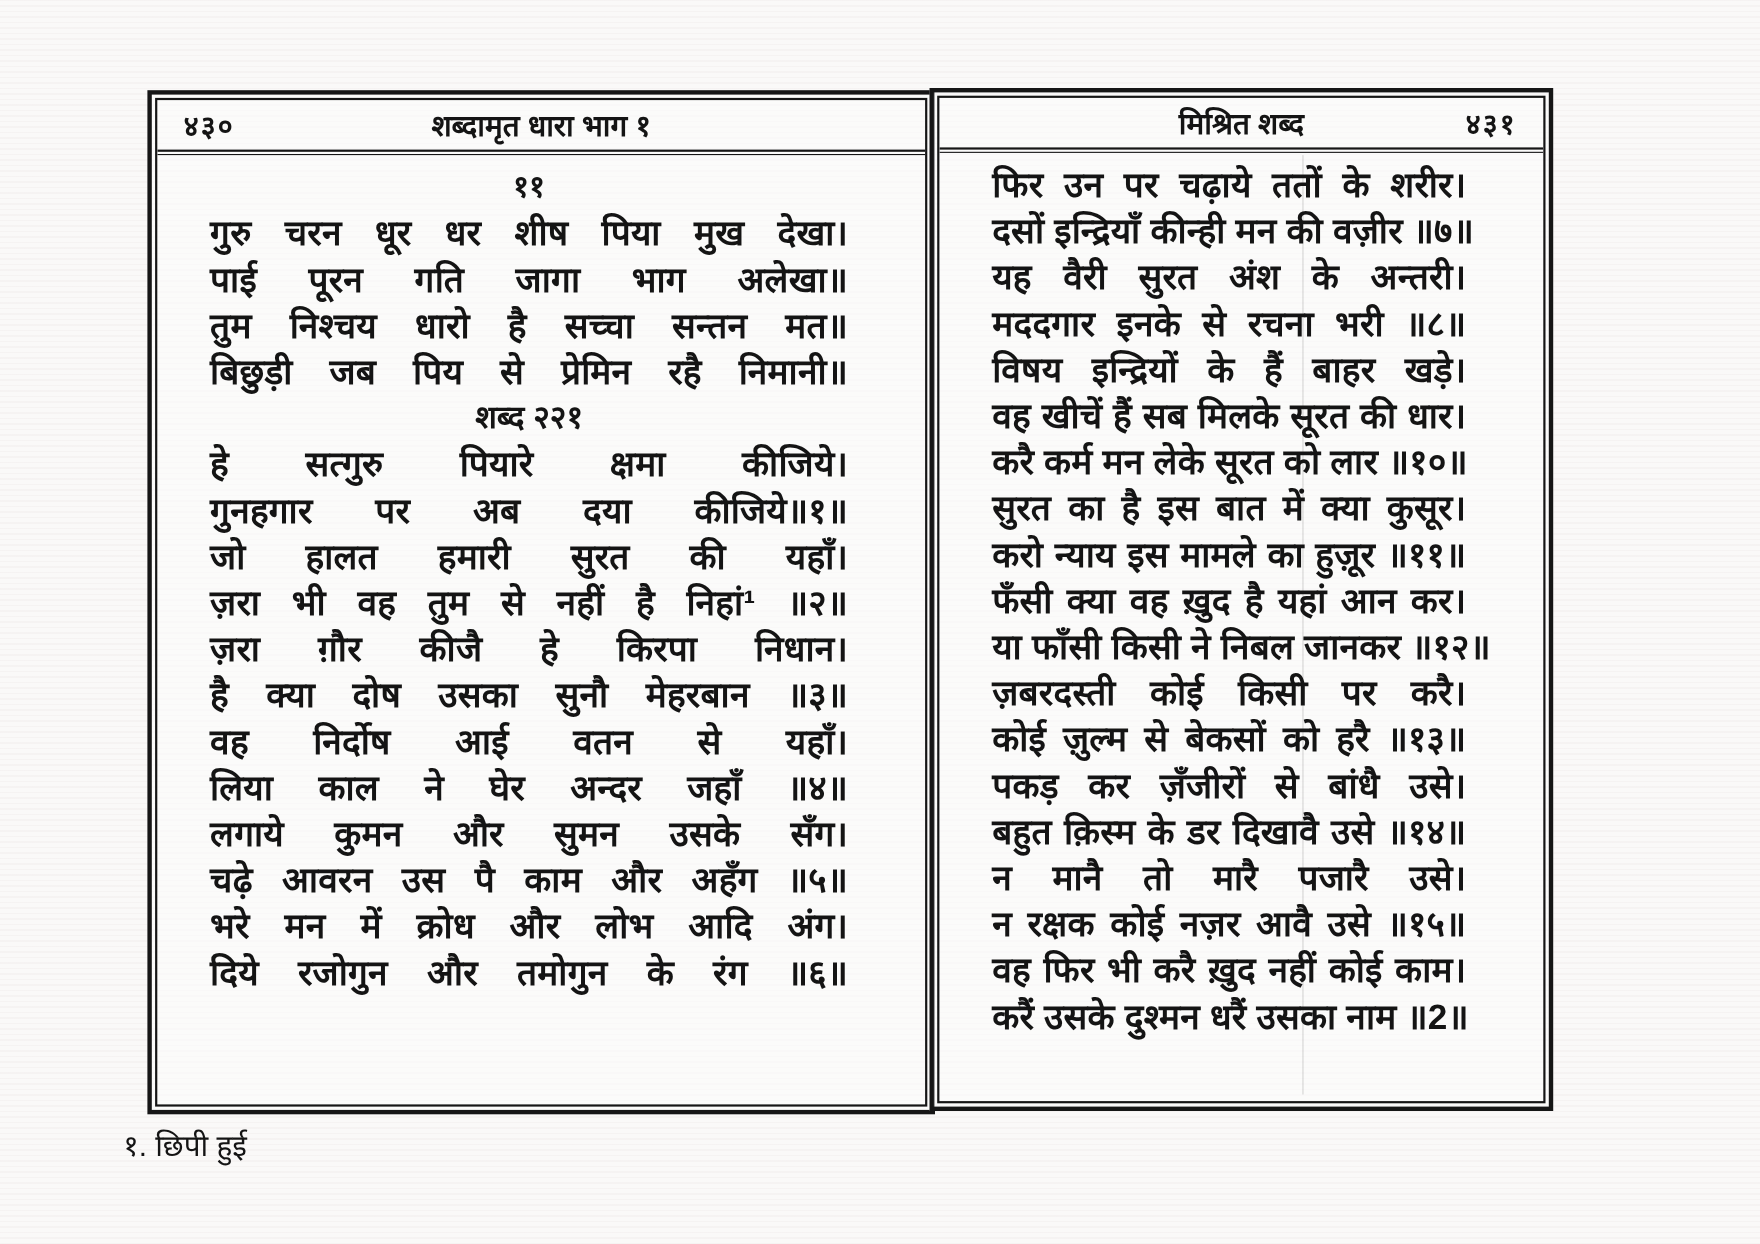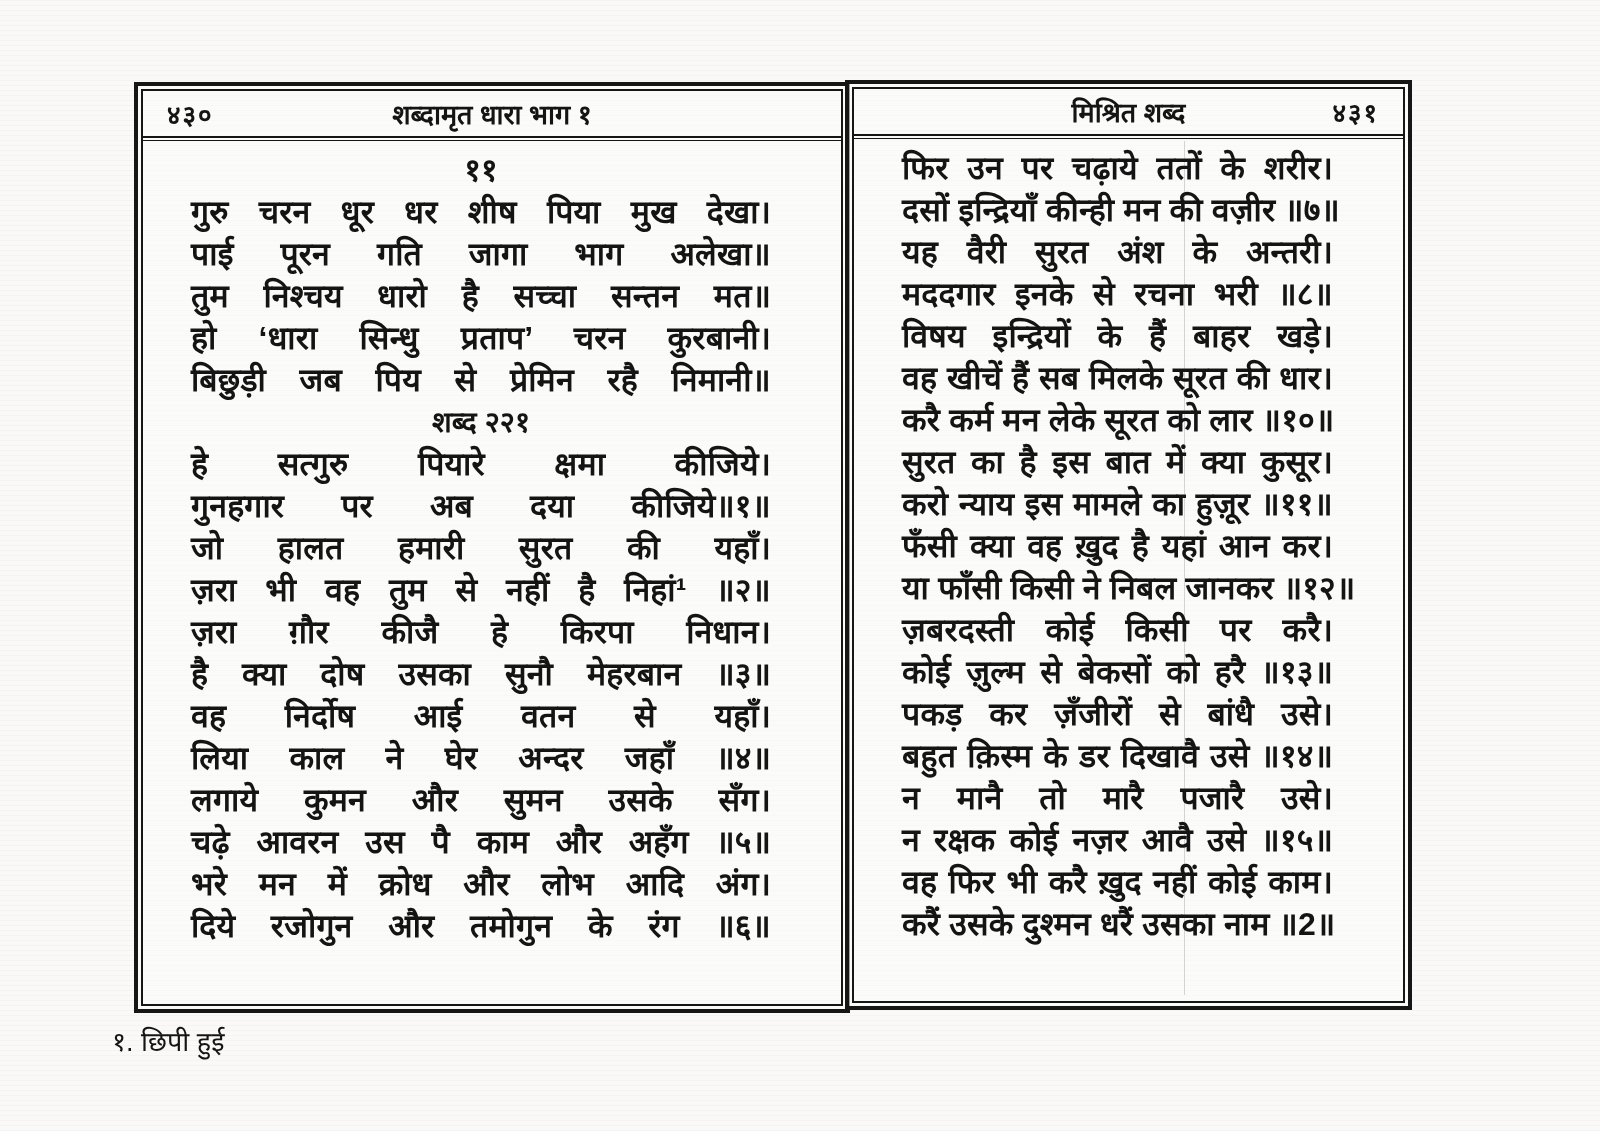--- a/index.html
+++ b/index.html
@@ -74,21 +74,21 @@
     font-weight: 700;
     line-height: 42px;
     height: 42px;
     text-align: justify;
     text-align-last: justify;
     text-justify: inter-word;
     white-space: nowrap;
     letter-spacing: 0.2px;
   }
   .centered-line {
-    font-size: 32px;
+    font-size: 28px;
     font-weight: 700;
     line-height: 42px;
     height: 42px;
     text-align: center;
     text-align-last: center;
   }
   .shabd-heading {
     font-size: 29px;
   }
   .footnote {
@@ -122,21 +122,20 @@
       <div class="centered-line">११</div>
       <div>
 
           <div class="text-line">गुरु चरन धूर धर शीष पिया मुख देखा।</div>
 
           <div class="text-line">पाई पूरन गति जागा भाग अलेखा॥</div>
 
 
           <div class="text-line">तुम निश्चय धारो है सच्चा सन्तन मत॥</div>
 
-          <div class="text-line">हो ‘धारा सिन्धु प्रताप’ चरन कुरबानी।</div>
 
           <div class="text-line">बिछुड़ी जब पिय से प्रेमिन रहै निमानी॥</div>
         </div>
       <div class="centered-line shabd-heading">शब्द २२१</div>
       <div>
 
           <div class="text-line">हे सत्गुरु पियारे क्षमा कीजिये।</div>
 
           <div class="text-line">गुनहगार पर अब दया कीजिये॥१॥</div>
 

